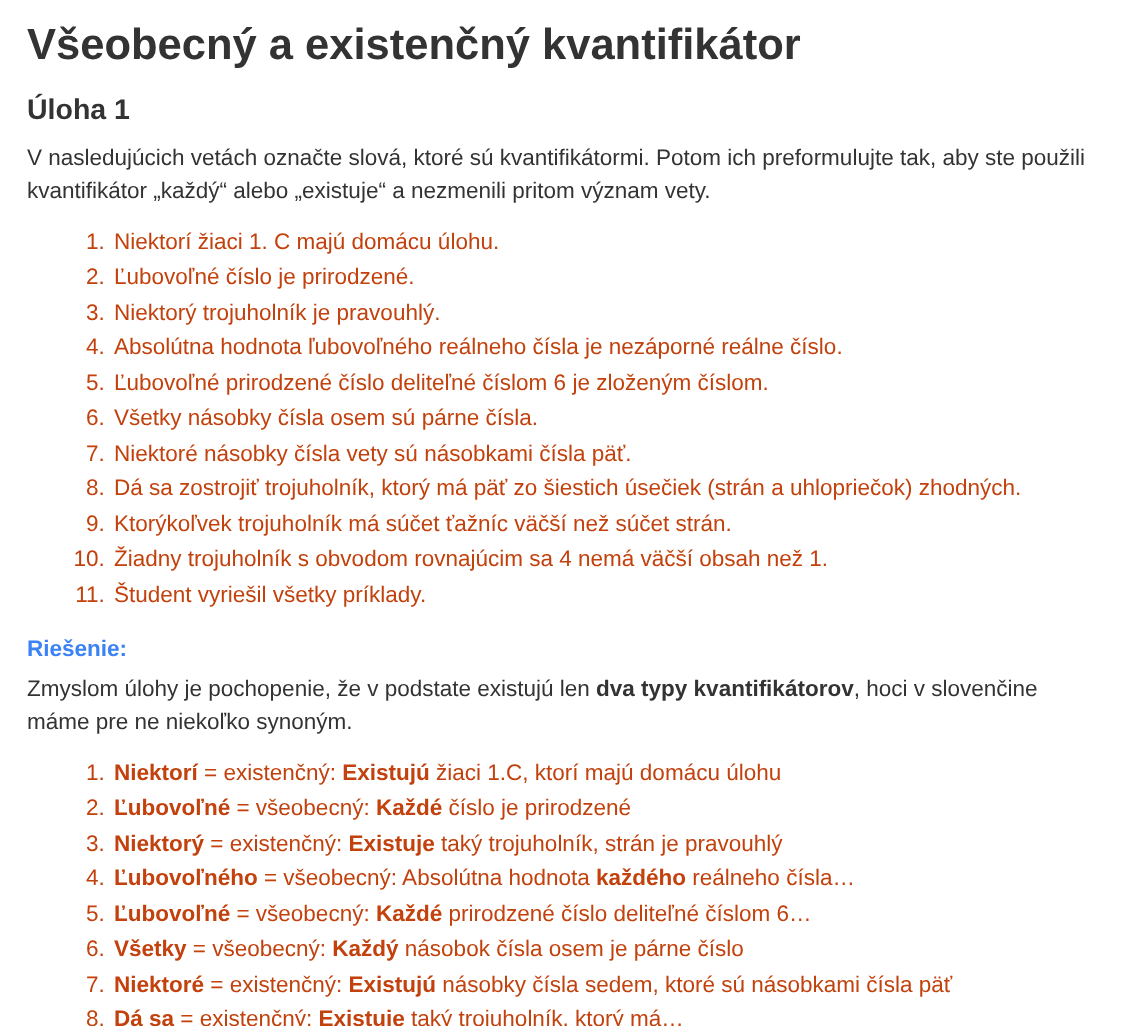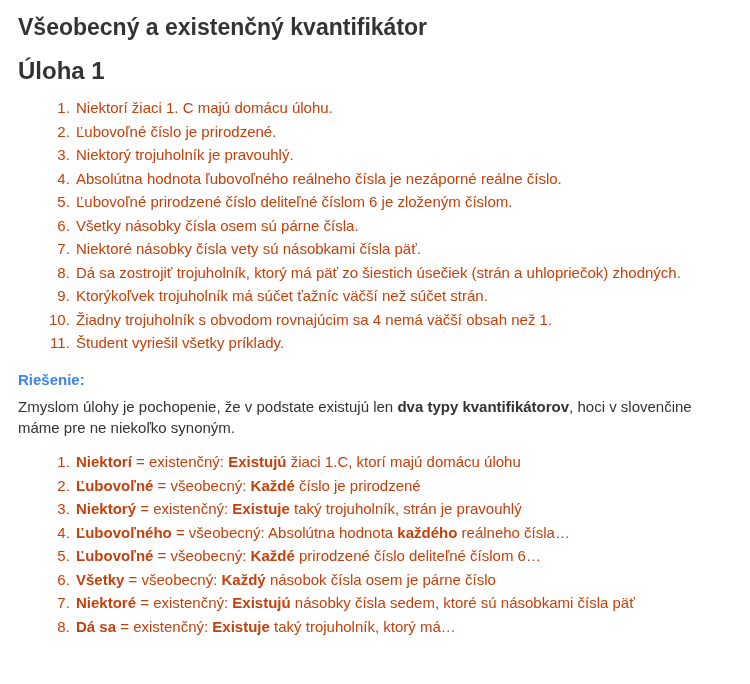--- a/index.html
+++ b/index.html
@@ -10,28 +10,28 @@
     font-family: "Liberation Sans", "DejaVu Sans", sans-serif;
   }
   .page {
     width: 750px;
     min-height: 684px;
     box-sizing: border-box;
     padding: 6px 20px 16px 18px;
     background: #ffffff;
   }
   h1.page-title {
-    font-size: 23px;
+    font-size: 29px;
     font-weight: 700;
     margin: 8px 0 6px 0;
     color: #333333;
     letter-spacing: 0;
   }
   h2.section-title {
-    font-size: 24px;
+    font-size: 19px;
     font-weight: 700;
     margin: 16px 0 10px 0;
     color: #333333;
   }
   p.body-text {
     font-size: 15px;
     line-height: 1.45;
     margin: 8px 0;
     color: #333333;
   }
@@ -58,20 +58,21 @@
 </style>
 </head>
 <body>
 
 <div class="page">
 
   <h1 class="page-title">Všeobecný a existenčný kvantifikátor</h1>
 
   <h2 class="section-title">Úloha 1</h2>
 
+  <p class="body-text">V nasledujúcich vetách označte slová, ktoré sú kvantifikátormi. Potom ich preformulujte tak, aby ste použili kvantifikátor „každý“ alebo „existuje“ a nezmenili pritom význam vety.</p>
 
   <ol class="numbered-list">
       <li>Niektorí žiaci 1. C majú domácu úlohu.</li>
       <li>Ľubovoľné číslo je prirodzené.</li>
       <li>Niektorý trojuholník je pravouhlý.</li>
       <li>Absolútna hodnota ľubovoľného reálneho čísla je nezáporné reálne číslo.</li>
       <li>Ľubovoľné prirodzené číslo deliteľné číslom 6 je zloženým číslom.</li>
       <li>Všetky násobky čísla osem sú párne čísla.</li>
       <li>Niektoré násobky čísla vety sú násobkami čísla päť.</li>
       <li>Dá sa zostrojiť trojuholník, ktorý má päť zo šiestich úsečiek (strán a uhlopriečok) zhodných.</li>

